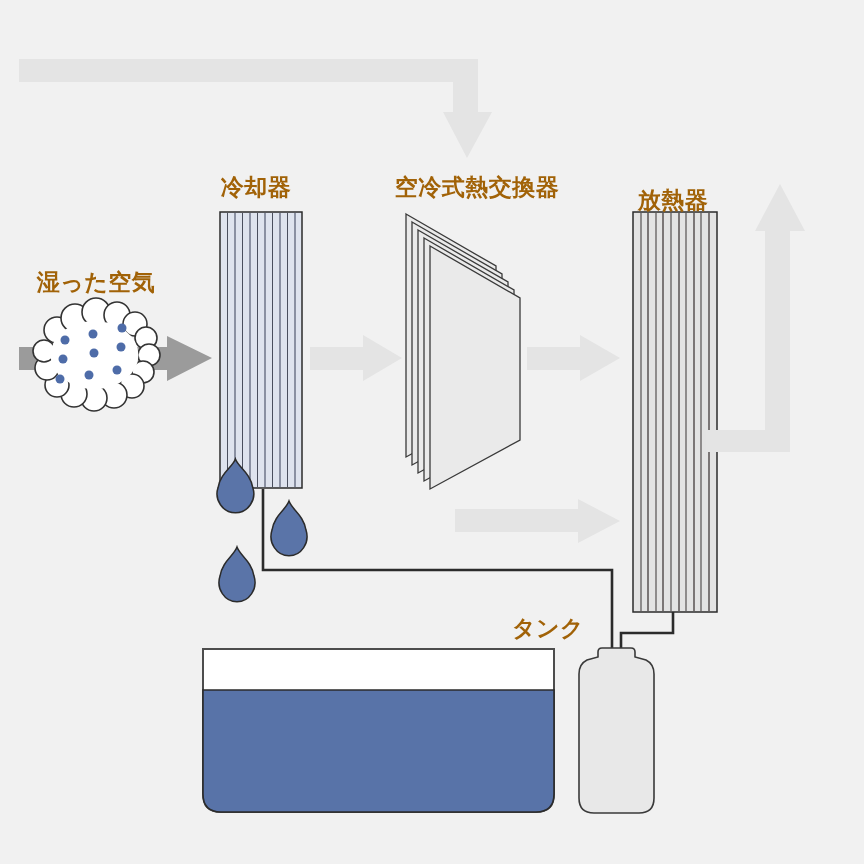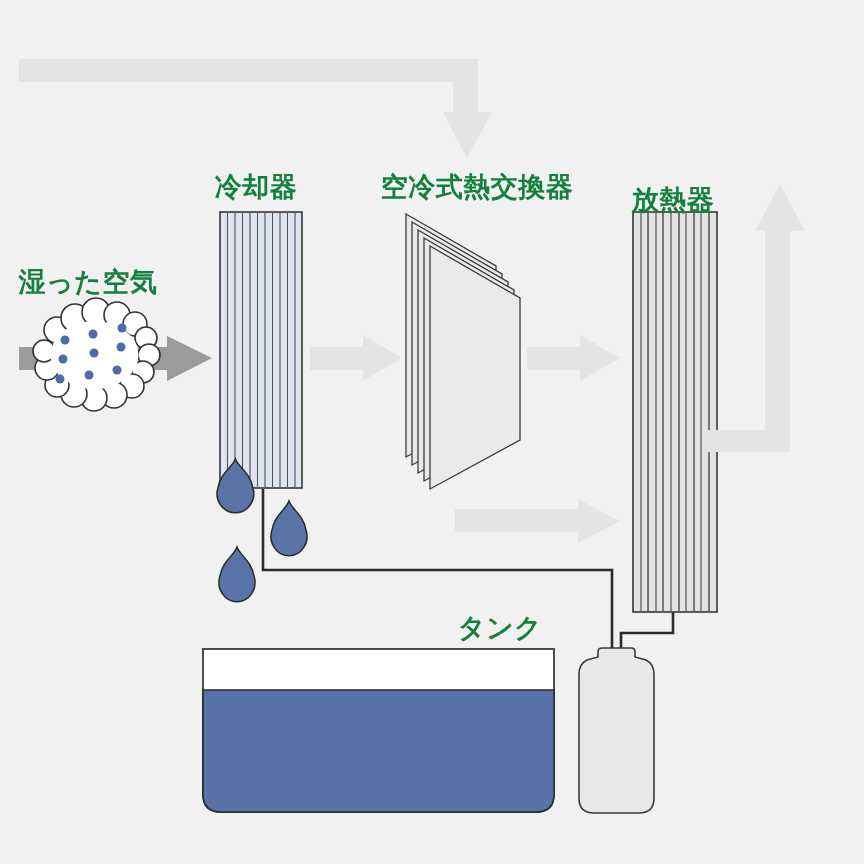--- a/index.html
+++ b/index.html
@@ -2,27 +2,26 @@
 <html><head>
 <meta charset="utf-8">
 <style>
   html,body{margin:0;padding:0;}
   body{background:#f1f1f1;font-family:"Liberation Sans",sans-serif;}
   .stage{position:relative;width:864px;height:864px;background:#f1f1f1;overflow:hidden;}
   .stage svg{position:absolute;left:0;top:0;}
   .lbl{
     position:absolute;
     transform:translateX(-50%);
-    font-size:27px;
+    font-size:23px;
     font-weight:600;
-    color:#15803d;
+    color:#a16207;
     white-space:nowrap;
     line-height:1.1;
     letter-spacing:0.5px;
-    font-family:Liberation Mono, monospace;
   }
 </style>
 </head>
 <body>
 
 <div class="stage">
   <svg width="864" height="864" viewBox="0 0 864 864">
 
     <polygon points="19,59 478,59 478,112 492,112 467,158 443,112 453,112 453,82 19,82" fill="#e4e4e4"></polygon>
 
@@ -99,18 +98,18 @@
     <g>
       <path d="M203 649 H554 V794 Q554 812 536 812 H221 Q203 812 203 794 Z" fill="#ffffff" stroke="#4d4d4d" stroke-width="2"></path>
       <path d="M203 690 H554 V794 Q554 812 536 812 H221 Q203 812 203 794 Z" fill="#5873a8" stroke="#2b2b2b" stroke-width="1.6"></path>
     </g>
 
     <path d="M598 657 L598 652 Q598 648 602 648 L631 648 Q635 648 635 652 L635 657
          L646 660 Q654 664 654 674 L654 798 Q654 813 639 813 L594 813
          Q579 813 579 798 L579 674 Q579 664 587 660 Z" fill="#e8e8e8" stroke="#3a3a3a" stroke-width="1.6"></path>
   </svg>
 
-  <div class="lbl" style="left:88px;top:270px;">湿った空気</div>
+  <div class="lbl" style="left:96px;top:270px;">湿った空気</div>
   <div class="lbl" style="left:256px;top:175px;">冷却器</div>
   <div class="lbl" style="left:441px;top:175px;margin-left:36px;">空冷式熱交換器</div>
   <div class="lbl" style="left:673px;top:188px;">放熱器</div>
-  <div class="lbl" style="left:500px;top:616px;">タンク</div>
+  <div class="lbl" style="left:548px;top:616px;">タンク</div>
 </div>
 
 </body></html>

